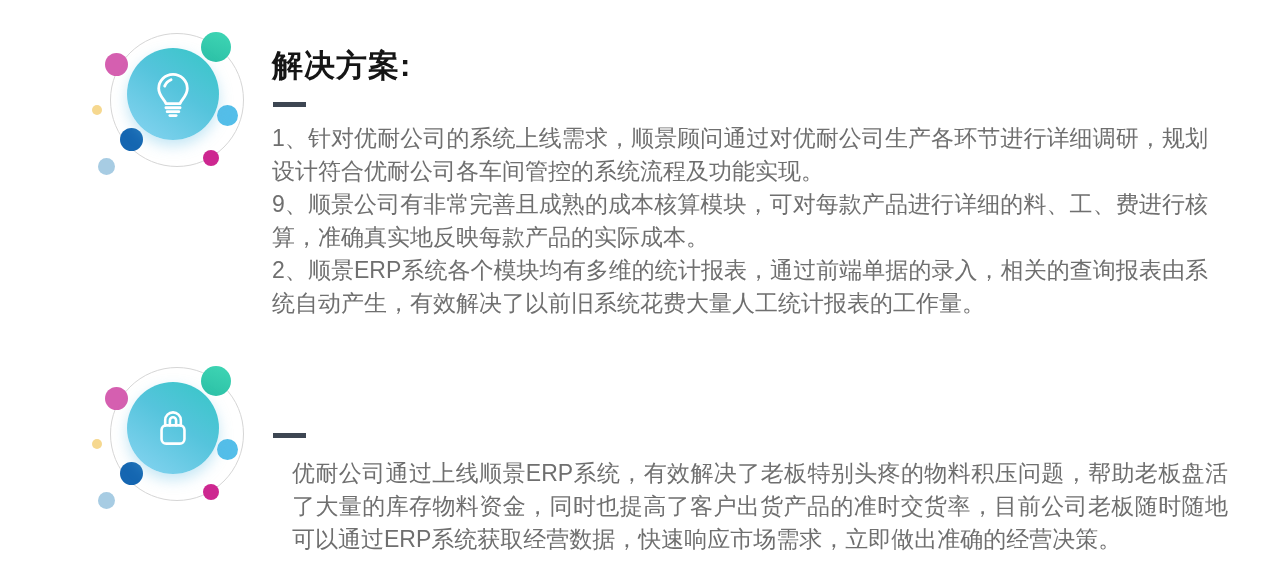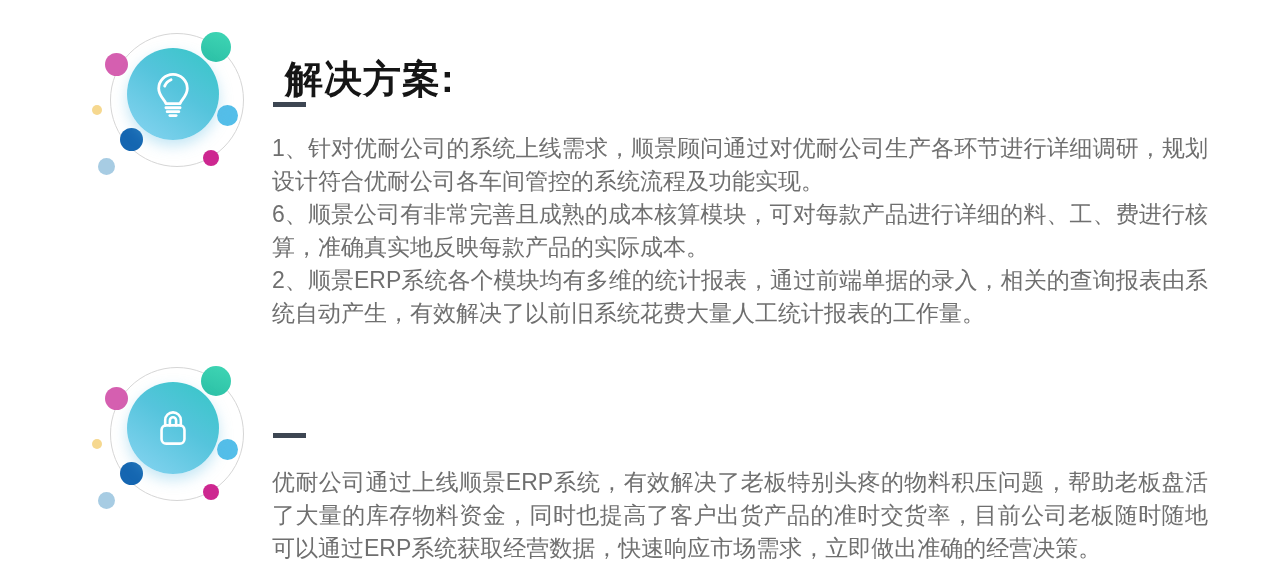--- a/index.html
+++ b/index.html
@@ -29,35 +29,35 @@
   .main-circle svg{display:block;}
   .dot{position:absolute;border-radius:50%;}
   .dot-teal   {left:114px;top:14px; width:30px;height:30px;background:linear-gradient(200deg,#3fd6b4,#2bbfa6);}
   .dot-pink   {left:18px; top:35px; width:23px;height:23px;background:#d55fb0;}
   .dot-lblue  {left:130px;top:87px; width:21px;height:21px;background:#54bee9;}
   .dot-dblue  {left:33px; top:110px;width:23px;height:23px;background:#1566b1;}
   .dot-magenta{left:116px;top:132px;width:16px;height:16px;background:#cd2790;}
   .dot-steel  {left:11px; top:140px;width:17px;height:17px;background:#a7cce3;}
   .dot-yellow {left:5px;  top:87px; width:10px;height:10px;background:#f6d88f;}
   .sec-title{
-    margin:13px;font-size:38px;line-height:34px;font-weight:bold;
+    margin:0;font-size:31px;line-height:34px;font-weight:bold;
     color:#151515;letter-spacing:1px;
   }
   .s1 .sec-title{position:absolute;left:272px;top:49px;}
   .s2 .sec-title{position:absolute;left:272px;top:41px;} 
   .dash{position:absolute;left:273px;width:33px;height:5px;background:#3d4652;}
   .s1 .dash{top:102px;}
   .s2 .dash{top:99px;} 
   .body-text{
     position:absolute;left:272px;width:936px;
     font-size:23px;line-height:33px;color:#6f6f6f;
     text-align:justify;
   }
-  .s1 .body-text{top:132px;}
-  .s2 .body-text{top:132px;} 
+  .s1 .body-text{top:122px;}
+  .s2 .body-text{top:123px;margin-left:20px;} 
   .body-text p{margin:0;padding:0;}
 </style>
 </head>
 <body>
 
 <div class="page">
 
   <section class="block s1">
     <div class="icon-group">
       <span class="ring"></span>
@@ -77,21 +77,21 @@
           <path d="M21.2 43.2h5.6"></path>
         </svg>
       </span>
     </div>
 
     <h2 class="sec-title">解决方案:</h2>
     <div class="dash"></div>
 
     <div class="body-text">
       <p>1、针对优耐公司的系统上线需求，顺景顾问通过对优耐公司生产各环节进行详细调研，规划设计符合优耐公司各车间管控的系统流程及功能实现。</p>
-      <p>6、顺景公司有非常完善且成熟的成本核算模块，可对每款产品进行详细的料、工、费进行核算，准确真实地反映每款产品的实际成本。</p>
+      <p>9、顺景公司有非常完善且成熟的成本核算模块，可对每款产品进行详细的料、工、费进行核算，准确真实地反映每款产品的实际成本。</p>
       <p>2、顺景ERP系统各个模块均有多维的统计报表，通过前端单据的录入，相关的查询报表由系统自动产生，有效解决了以前旧系统花费大量人工统计报表的工作量。</p>
     </div>
   </section>
 
   <section class="block s2">
     <div class="icon-group">
       <span class="ring"></span>
       <span class="dot dot-teal"></span>
       <span class="dot dot-pink"></span>
       <span class="dot dot-lblue"></span>

